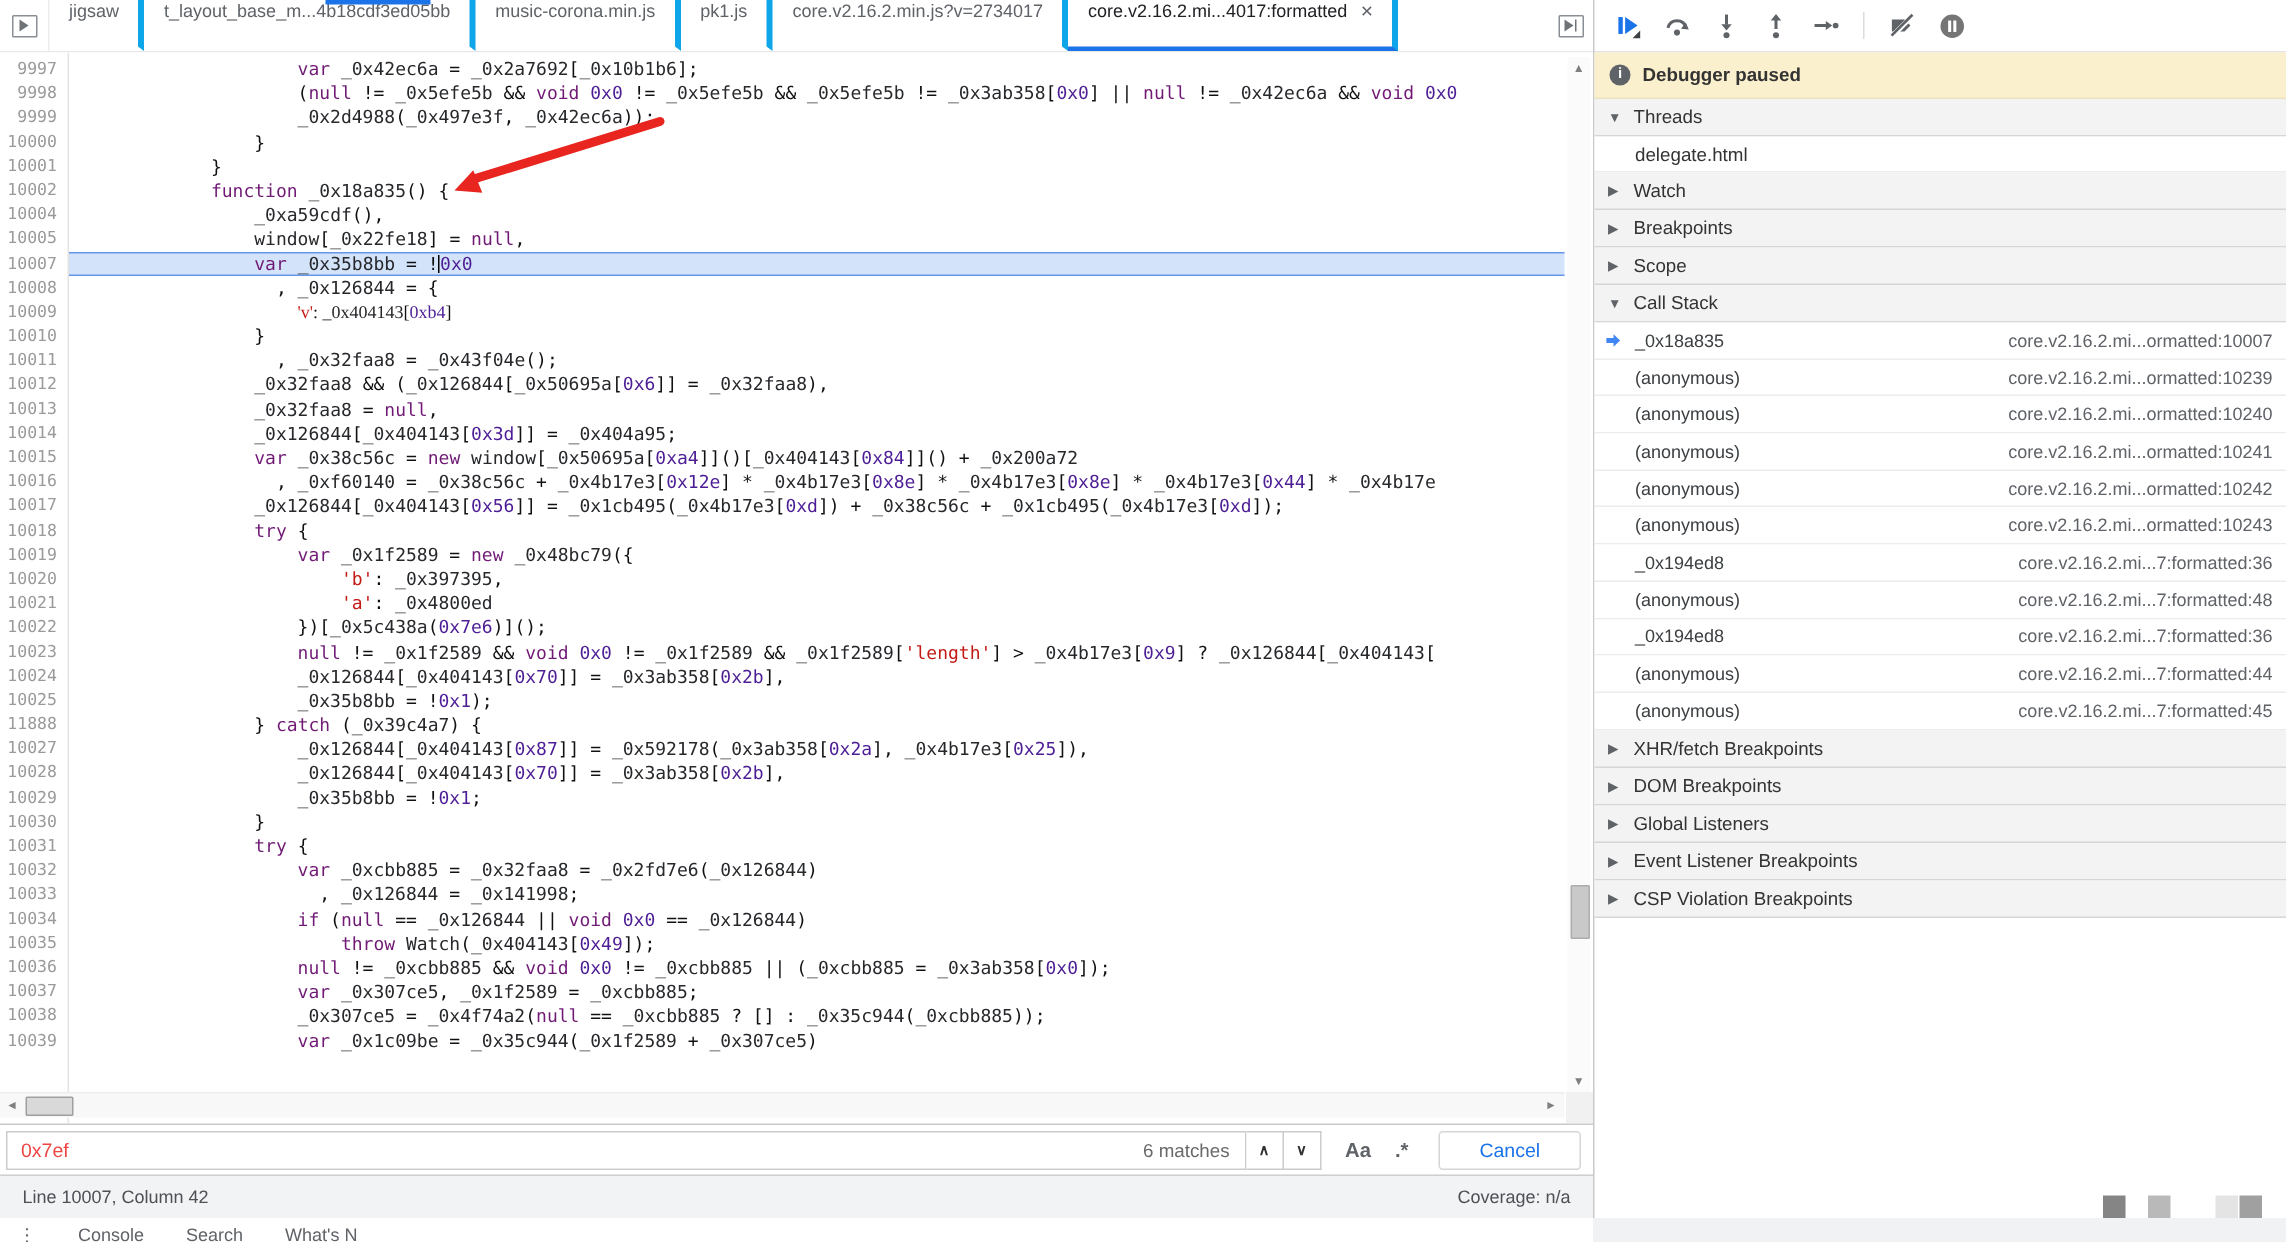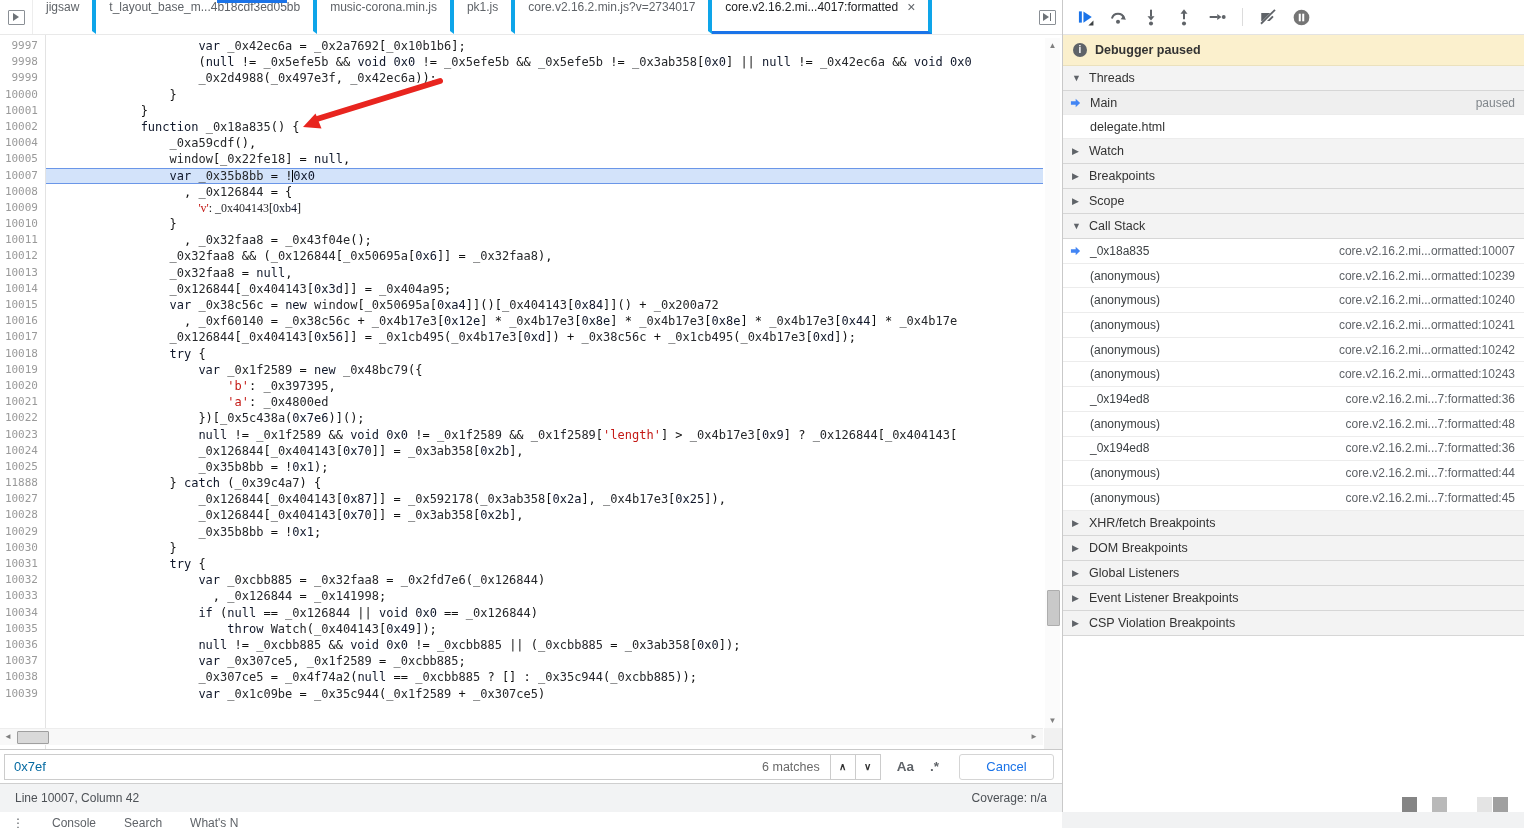--- a/index.html
+++ b/index.html
@@ -44,39 +44,39 @@
   .sb-row .loc{margin-left:auto;color:#5f6368;font-size:12px;white-space:nowrap;}
   .marker{position:absolute;left:7px;top:50%;transform:translateY(-50%);display:flex;}
   
   .editor{position:absolute;left:0;top:35px;width:1062px;height:714px;background:#fff;overflow:hidden;}
   .gutter-bg{position:absolute;left:0;top:0;width:45px;height:714px;background:#fff;border-right:1px solid #e3e3e3;}
   .code-lines{position:absolute;left:0;top:3px;width:1043px;}
   .crow{display:flex;height:16.2px;line-height:16.2px;font-family:"DejaVu Sans Mono",monospace;font-size:12px;}
   .lnum{flex:none;width:46px;box-sizing:border-box;padding-right:8px;text-align:right;color:#9a9a9a;font-size:11px;}
   .ccode{flex:1;white-space:pre;overflow:hidden;color:#111;box-sizing:border-box;}
   .crow.hl .ccode{background:#d3e3fa;box-shadow:inset 0 1px 0 #6a96e8,inset 0 -1px 0 #6a96e8;}
-  .t-k{color:#0f172a;} .t-n{color:#0f172a;} .t-s{color:#c41a16;} .t-i{color:#26282b;} .t-p{color:#111;}
+  .t-k{color:#701a75;} .t-n{color:#4c1d95;} .t-s{color:#c41a16;} .t-i{color:#26282b;} .t-p{color:#111;}
   .caret{display:inline-block;width:1px;height:12px;background:#000;vertical-align:-2px;}
   
   .vscroll{position:absolute;right:2px;top:3px;width:15px;height:690px;background:#fbfbfb;}
   .sbtn{position:absolute;left:0;width:15px;height:15px;display:flex;align-items:center;justify-content:center;
         font-size:8px;color:#7f7f7f;}
   .vthumb{position:absolute;left:2px;top:552px;width:11px;height:34px;background:#c9c9c9;border:1px solid #adadad;border-radius:1px;}
   .hscroll{position:absolute;left:0;top:693px;width:1043px;height:16px;background:#f8f8f8;border-top:1px solid #ededed;}
   .hbtn{position:absolute;top:0;width:16px;height:15px;display:flex;align-items:center;justify-content:center;
         font-size:8px;color:#7f7f7f;}
   .hthumb{position:absolute;left:17px;top:2px;width:30px;height:11px;background:#d9d9d9;border:1px solid #9f9f9f;border-radius:1px;}
   .corner{position:absolute;left:1044px;top:693px;width:18px;height:21px;background:#f1f1f1;}
   
   .arrow-overlay{position:absolute;left:0;top:0;width:1062px;height:760px;pointer-events:none;z-index:8;}
   
   .findbar{position:absolute;left:0;top:749px;width:1062px;height:34px;box-sizing:border-box;background:#fff;
            border-top:1px solid #c9c9c9;display:flex;align-items:center;padding:0 4px;}
   .find-input{flex:1;height:26px;border:1px solid #ccc;box-sizing:border-box;display:flex;align-items:center;background:#fff;}
-  .find-input input{border:none;outline:none;flex:1;font:13px "Liberation Sans",sans-serif;padding:0 9px;color:#0369a1;background:transparent;}
+  .find-input input{border:none;outline:none;flex:1;font:13px "Liberation Sans",sans-serif;padding:0 9px;color:#ef4444;background:transparent;}
   .matches{color:#696969;font-size:12.5px;padding-right:10px;white-space:nowrap;}
   .fnav{width:25px;height:26px;border:1px solid #ccc;border-left:none;box-sizing:border-box;display:flex;
         align-items:center;justify-content:center;font-size:10px;font-weight:bold;color:#333;background:#fff;}
   .ftog{margin-left:16px;color:#5f6368;font-weight:bold;font-size:13.5px;}
   .cancel{margin-left:20px;margin-right:4px;width:95px;height:26px;border:1px solid #d5d5d5;border-radius:3px;
           background:#fff;color:#1a73e8;font-size:13px;display:flex;align-items:center;justify-content:center;box-sizing:border-box;}
   
   .statusbar{position:absolute;left:0;top:783px;width:1062px;height:29px;box-sizing:border-box;background:#f2f3f4;
              border-top:1px solid #cfcfcf;display:flex;align-items:center;padding:0 15px;font-size:12px;color:#4d5156;}
   .statusbar .cov{margin-left:auto;}
@@ -185,27 +185,20 @@
   <div class="paused-banner">
     <span class="info-i">i</span>
     <span>Debugger paused</span>
   </div>
 
   <div class="sb-sections">
       <div class="sb-header">
         <span class="tri">▼</span>
         <span>Threads</span>
       </div>
-      <div class="sb-row selected">
-        <svg class="marker" width="11" height="11" viewBox="0 0 12 12">
-          <path d="M1 4.2 H6.2 V1.4 L11 6 L6.2 10.6 V7.8 H1 Z" fill="#4285f4"></path>
-        </svg>
-        <span>Main</span>
-        <span class="status">paused</span>
-      </div>
       <div class="sb-row">
         <span>delegate.html</span>
       </div>
       <div class="sb-header">
         <span class="tri">▶</span>
         <span>Watch</span>
       </div>
       <div class="sb-header">
         <span class="tri">▶</span>
         <span>Breakpoints</span>

